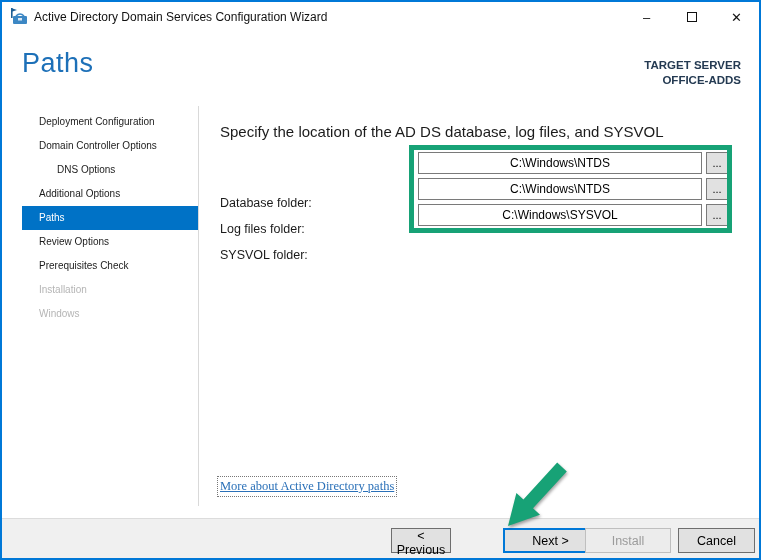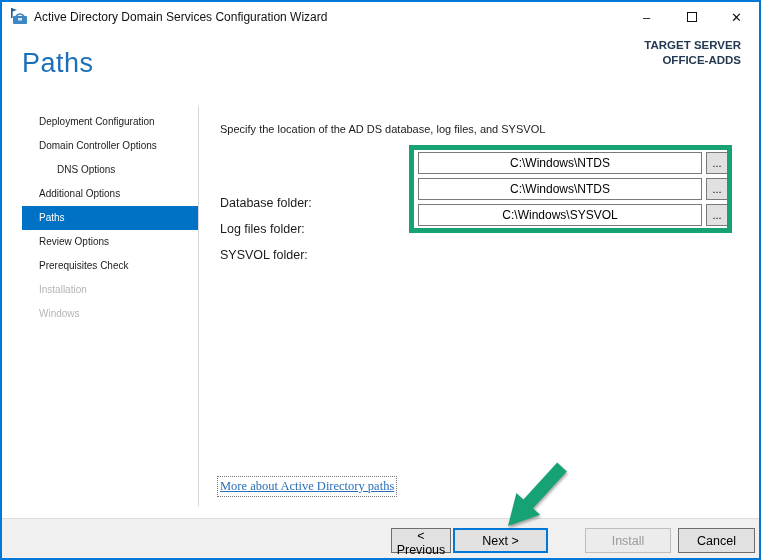--- a/index.html
+++ b/index.html
@@ -26,31 +26,31 @@
   .titlebar{position:absolute;left:0;top:0;right:0;height:30px;background:#fff;}
   .title-icon{position:absolute;left:8px;top:6px;width:20px;height:18px;}
   .window-title{position:absolute;left:32px;top:0;line-height:30px;font-size:12px;color:#111;}
   .win-controls{position:absolute;right:0;top:0;height:30px;display:flex;}
   .win-btn{width:45px;height:30px;display:flex;align-items:center;justify-content:center;
            font-size:13px;color:#111;cursor:default;}
   .win-btn .sq{width:10px;height:10px;border:1px solid #111;display:inline-block;}
   
   .page-title{position:absolute;left:20px;top:46px;font-size:27px;font-weight:300;
               color:var(--heading-blue);letter-spacing:0.5px;}
-  .target{position:absolute;right:18px;top:36px;text-align:right;line-height:15px;
+  .target{position:absolute;right:18px;top:56px;text-align:right;line-height:15px;
           font-size:11.5px;font-weight:bold;color:var(--target-text);}
   
   .sidebar{position:absolute;left:20px;top:108px;width:176px;font-size:10px;}
   .side-item{height:24px;line-height:24px;padding-left:17px;color:#1b1b1b;white-space:nowrap;}
   .side-item.indent{padding-left:35px;}
   .side-item.selected{background:var(--selected-blue);color:#ffffff;}
   .side-item.disabled{color:#b5b5b5;}
   .v-divider{position:absolute;left:196px;top:104px;width:1px;height:400px;background:#d9d9d9;}
   
-  .instruction{position:absolute;left:218px;top:121px;font-size:11px;color:#1b1b1b;}
+  .instruction{position:absolute;left:218px;top:121px;font-size:15px;color:#1b1b1b;}
   .field-label{position:absolute;left:218px;height:22px;line-height:22px;font-size:12.5px;margin-top:40px;}
   .field-input{position:absolute;left:416px;width:284px;height:22px;border:1px solid #7a7a7a;
                background:#fff;font-family:"Liberation Sans","DejaVu Sans",sans-serif;
                font-size:12px;padding:0 4px;color:#000;text-align:center;}
   .browse-btn{position:absolute;left:704px;width:22px;height:22px;border:1px solid #7a7a7a;
               background:var(--button-bg);font-size:11px;line-height:16px;text-align:center;
               cursor:default;color:#000;}
   .row1{top:150px;} .row2{top:176px;} .row3{top:202px;}
   .annot-rect{position:absolute;left:407px;top:143px;width:323px;height:88px;
               border:5px solid var(--annotation-green);pointer-events:none;}
@@ -58,21 +58,21 @@
              text-decoration:underline;outline:1px dotted #777;outline-offset:2px;cursor:pointer;font-family:Liberation Serif, serif;}
   
   .footer{position:absolute;left:0;right:0;bottom:0;top:516px;background:var(--footer-bg);
           border-top:1px solid #dcdcdc;}
   .btn{position:absolute;top:526px;height:25px;background:var(--button-bg);
        border:1px solid var(--button-border);font-family:"Liberation Sans","DejaVu Sans",sans-serif;
        font-size:12.5px;color:#000;cursor:default;}
   .btn.default{border:2px solid var(--accent-blue);}
   .btn.disabled{border:1px solid var(--disabled-border);color:var(--disabled-text);background:#ececec;}
   .btn-previous{left:389px;width:60px;}
-  .btn-next{left:451px;width:95px;}
+  .btn-next{left:501px;width:95px;}
   .btn-install{left:583px;width:86px;}
   .btn-cancel{left:676px;width:77px;}
   .annot-arrow{position:absolute;left:455px;top:450px;width:120px;height:90px;pointer-events:none;}
 </style>
 </head>
 <body>
 
 <div class="window">
 
   <div class="titlebar">

